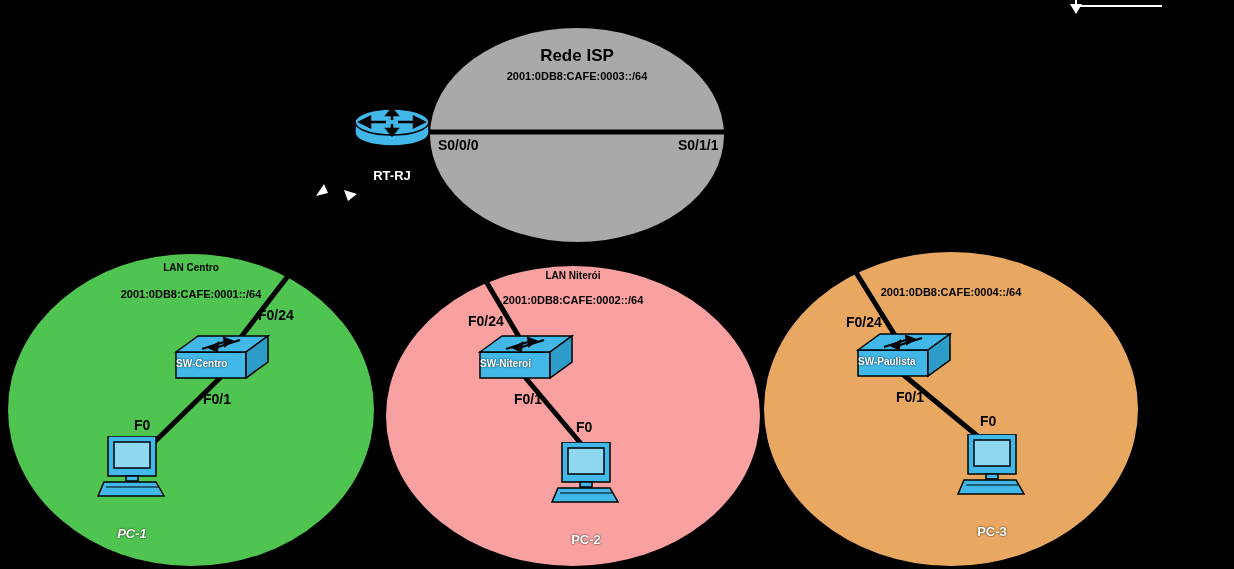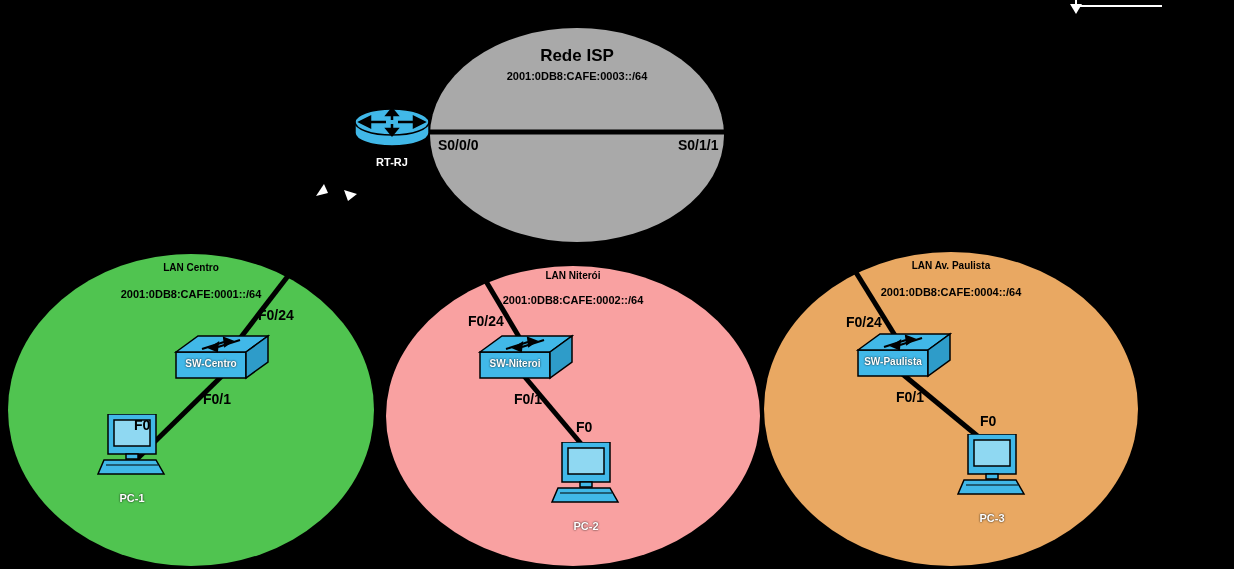--- a/index.html
+++ b/index.html
@@ -39,37 +39,37 @@
   #port-f0-centro     { left:134px; top:417px; }
   #port-f024-niteroi  { left:468px; top:313px; }
   #port-f01-niteroi   { left:514px; top:391px; }
   #port-f0-niteroi    { left:576px; top:419px; }
   #port-f024-paulista { left:846px; top:314px; }
   #port-f01-paulista  { left:896px; top:389px; }
   #port-f0-paulista   { left:980px; top:413px; }
 
   .device { position:absolute; z-index:3; }
   .device-label {
-    margin-top:2px; text-align:center; color:#fff; font-weight:bold; font-size:11px;
+    margin-top:14px; text-align:center; color:#fff; font-weight:bold; font-size:13px;
     text-shadow:0 0 2px #000;
   }
   #router-rj { left:352px; top:106px; width:80px; }
   #router-sp { left:726px; top:106px; width:80px; }
 
   .switch { width:96px; height:48px; }
   #switch-centro   { left:174px; top:332px; }
   #switch-niteroi  { left:478px; top:332px; }
   #switch-paulista { left:856px; top:330px; }
   .switch-label {
-    position:absolute; left:2px; top:26px; width:70px; text-align:center;
+    position:absolute; left:2px; top:26px; width:70px; 
     color:#fff; font-weight:bold; font-size:10px; text-shadow:0 0 2px #000;
   }
 
   .pc { width:76px; }
-  #pc-1 { left:94px;  top:414px; }
+  #pc-1 { left:94px;  top:436px;font-style:italic; }
   #pc-2 { left:548px; top:442px; }
   #pc-3 { left:954px; top:434px; }
 </style>
 </head>
 <body>
 
 <div id="canvas">
 
   <div class="ellipse" id="isp-cloud"></div>
   <div class="ellipse" id="lan-centro"></div>
@@ -177,21 +177,20 @@
     <svg width="76" height="72" viewBox="0 0 76 72">
       <rect x="14" y="0" width="48" height="40" fill="#41b8e8" stroke="#000" stroke-width="1.5"></rect>
       <rect x="20" y="6" width="36" height="26" fill="#8fd8f2" stroke="#000" stroke-width="1.5"></rect>
       <rect x="32" y="40" width="12" height="5" fill="#41b8e8" stroke="#000" stroke-width="1.5"></rect>
       <polygon points="10,46 62,46 70,60 4,60" fill="#41b8e8" stroke="#000" stroke-width="1.5"></polygon>
       <line x1="12" y1="51" x2="64" y2="51" stroke="#000" stroke-width="1"></line>
     </svg>
     <div class="device-label">PC-2</div>
   </div>
 
-  <div class="label lan-title" id="paulista-title">LAN Av. Paulista</div>
   <div class="label subnet" id="paulista-subnet">2001:0DB8:CAFE:0004::/64</div>
   <div class="label port" id="port-f024-paulista">F0/24</div>
   <div class="label port" id="port-f01-paulista">F0/1</div>
   <div class="label port" id="port-f0-paulista">F0</div>
 
   <div class="device switch" id="switch-paulista">
     <svg width="96" height="48" viewBox="0 0 96 48">
       <rect x="2" y="20" width="70" height="26" fill="#41b8e8" stroke="#000" stroke-width="1.5"></rect>
       <polygon points="2,20 24,4 94,4 72,20" fill="#41b8e8" stroke="#000" stroke-width="1.5"></polygon>
       <polygon points="72,20 94,4 94,30 72,46" fill="#2e9cc9" stroke="#000" stroke-width="1.5"></polygon>

